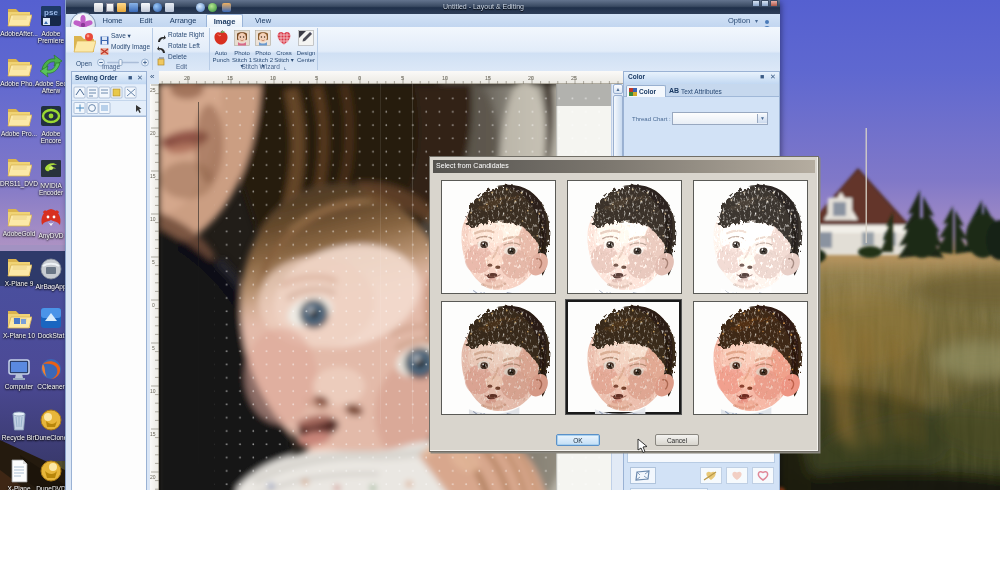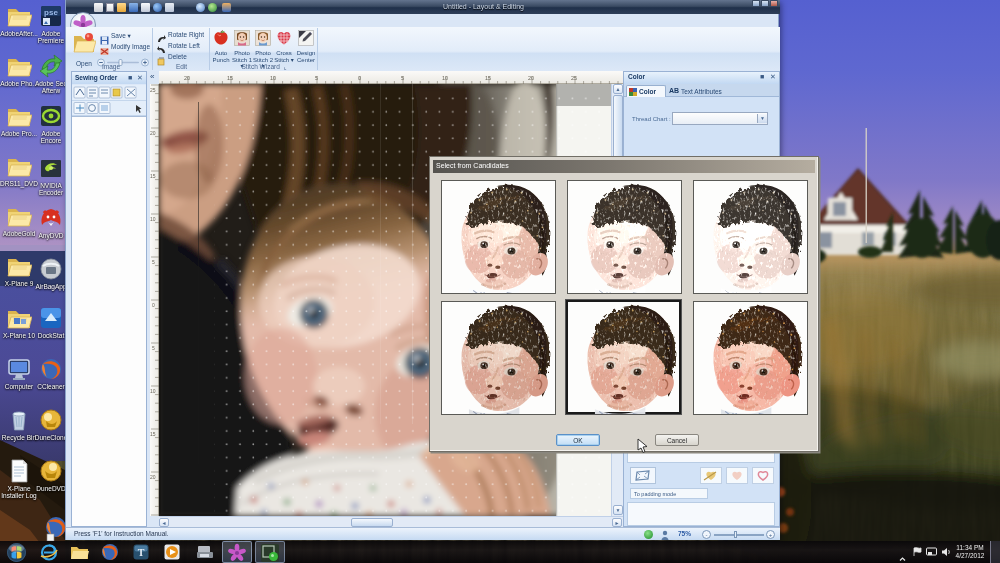--- a/index.html
+++ b/index.html
@@ -1,16 +1,16 @@
 <!DOCTYPE html>
 <html><head><meta charset="utf-8">
 <style>
 *{margin:0;padding:0;box-sizing:border-box}
 html,body{width:1000px;height:563px;overflow:hidden;font-family:"Liberation Sans",sans-serif}
-#stage{position:absolute;left:0;top:0;width:1000px;height:563px;overflow:hidden;background:#4d7c0f}
+#stage{position:absolute;left:0;top:0;width:1000px;height:490px;overflow:hidden;background:#4d7c0f}
 .abs{position:absolute}
 .ic{position:absolute;width:40px;text-align:center}
 .ic svg{display:block;margin:0 auto}
 .ic span{display:block;font-size:6.5px;line-height:7px;color:#fff;text-shadow:0 1px 2px #000,0 0 2px #000;margin-top:1px;white-space:pre-line}
 .thumb{width:115px;height:114px;background:#fdfdfc;border:1px solid #5a5a56}
 .thumb svg{display:block;margin:0}
 .sel{border:2px solid #1a1a1a;outline:1px solid #555;margin:-1px}
 </style></head>
 <body>
 <div id="stage">
@@ -322,20 +322,35 @@
   <div class="abs" style="left:142px;top:2.5px;width:9px;height:9px;background:radial-gradient(circle at 40% 35%,#b8e890,#2a8838);border-radius:50%"></div>
   <div class="abs" style="left:377px;top:2.5px;font-size:7px;color:#cdd8e8;text-shadow:0 1px 1px #000">Untitled - Layout &amp; Editing</div>
 
   <div class="abs" style="left:686px;top:0;width:26px;height:7px">
    <div class="abs" style="left:0;top:0;width:8px;height:6.5px;background:linear-gradient(#d8e4f4,#8aa4c8);border:0.5px solid #3a4a62;border-radius:0 0 1px 1px"></div>
    <div class="abs" style="left:9px;top:0;width:8px;height:6.5px;background:linear-gradient(#d8e4f4,#8aa4c8);border:0.5px solid #3a4a62;border-radius:0 0 1px 1px"></div>
    <div class="abs" style="left:18px;top:0;width:8px;height:6.5px;background:linear-gradient(#e8b0a8,#b05848);border:0.5px solid #3a4a62;border-radius:0 0 1px 1px"></div>
   </div>
  </div>
 
+ <div class="abs" style="left:0;top:14px;width:714px;height:13px;background:linear-gradient(#d2e2f6,#c2d6f0)">
+  <div class="abs" style="left:30px;top:1px;width:33px;height:12px;font-size:7.5px;color:#1e3c64;text-align:center;line-height:12px">Home</div>
+  <div class="abs" style="left:66px;top:1px;width:28px;height:12px;font-size:7.5px;color:#1e3c64;text-align:center;line-height:12px">Edit</div>
+  <div class="abs" style="left:97px;top:1px;width:40px;height:12px;font-size:7.5px;color:#1e3c64;text-align:center;line-height:12px">Arrange</div>
+  <div class="abs" style="left:140px;top:0;width:37px;height:13px;font-size:7.5px;color:#1e3c64;text-align:center;line-height:13px;background:linear-gradient(#fdfefe,#e8f1fb);border:1px solid #9ab4d8;border-bottom:none;border-radius:2px 2px 0 0;font-weight:bold">Image</div>
+  <div class="abs" style="left:181px;top:1px;width:32px;height:12px;font-size:7.5px;color:#1e3c64;text-align:center;line-height:12px">View</div>
+  <div class="abs" style="left:662px;top:2px;font-size:7.5px;color:#2a4a74">Option</div>
+  <div class="abs" style="left:689px;top:3px;font-size:6px;color:#4a6a94">▾</div>
+  <div class="abs" style="left:697px;top:1px;width:7px;height:9px">
+   <svg width="8" height="10">
+            <circle cx="4" cy="3" r="2" fill="#4a7ab8"></circle>
+            <path d="M0.5,9.5 C1,6 7,6 7.5,9.5 Z" fill="#4a7ab8"></path>
+          </svg>
+  </div>
+ </div>
 
  <div class="abs" style="left:4px;top:12px;width:26px;height:26px;border-radius:50%;background:radial-gradient(circle at 40% 30%,#ffffff,#dfe8f2 60%,#a8bcd4);border:1px solid #8096b4">
   <svg width="24" height="24" style="margin:0">
           <g transform="translate(12,12)">
    <g fill="#c060c8">
               <ellipse cx="0" cy="-5.5" rx="2.6" ry="4.5"></ellipse>
               <ellipse cx="5.2" cy="-1.7" rx="2.6" ry="4.5" transform="rotate(72 5.2 -1.7)"></ellipse>
               <ellipse cx="3.2" cy="4.5" rx="2.6" ry="4.5" transform="rotate(144 3.2 4.5)"></ellipse>
               <ellipse cx="-3.2" cy="4.5" rx="2.6" ry="4.5" transform="rotate(216 -3.2 4.5)"></ellipse>
               <ellipse cx="-5.2" cy="-1.7" rx="2.6" ry="4.5" transform="rotate(288 -5.2 -1.7)"></ellipse>

